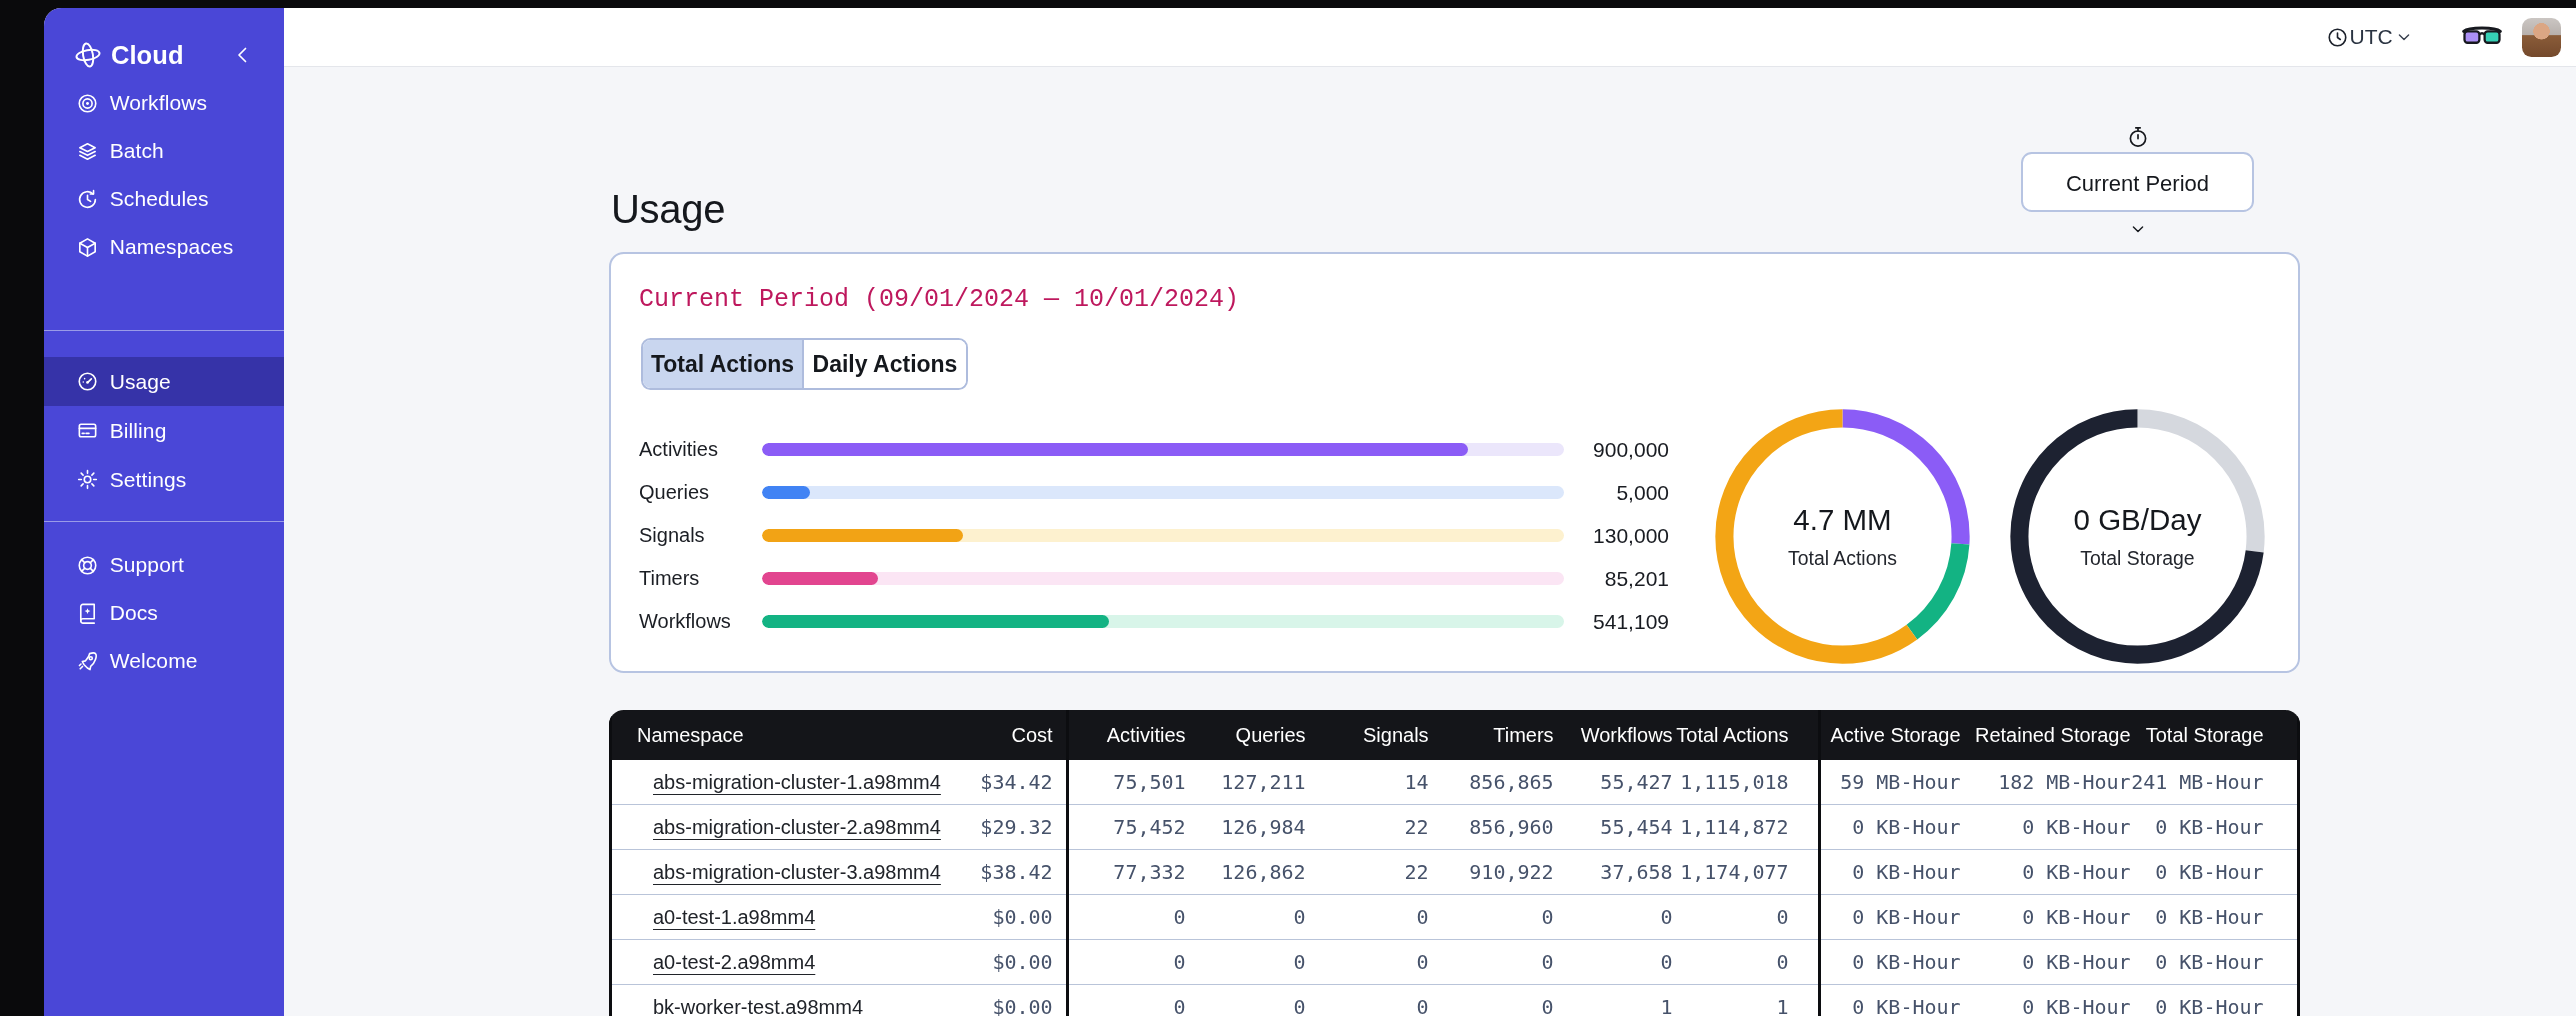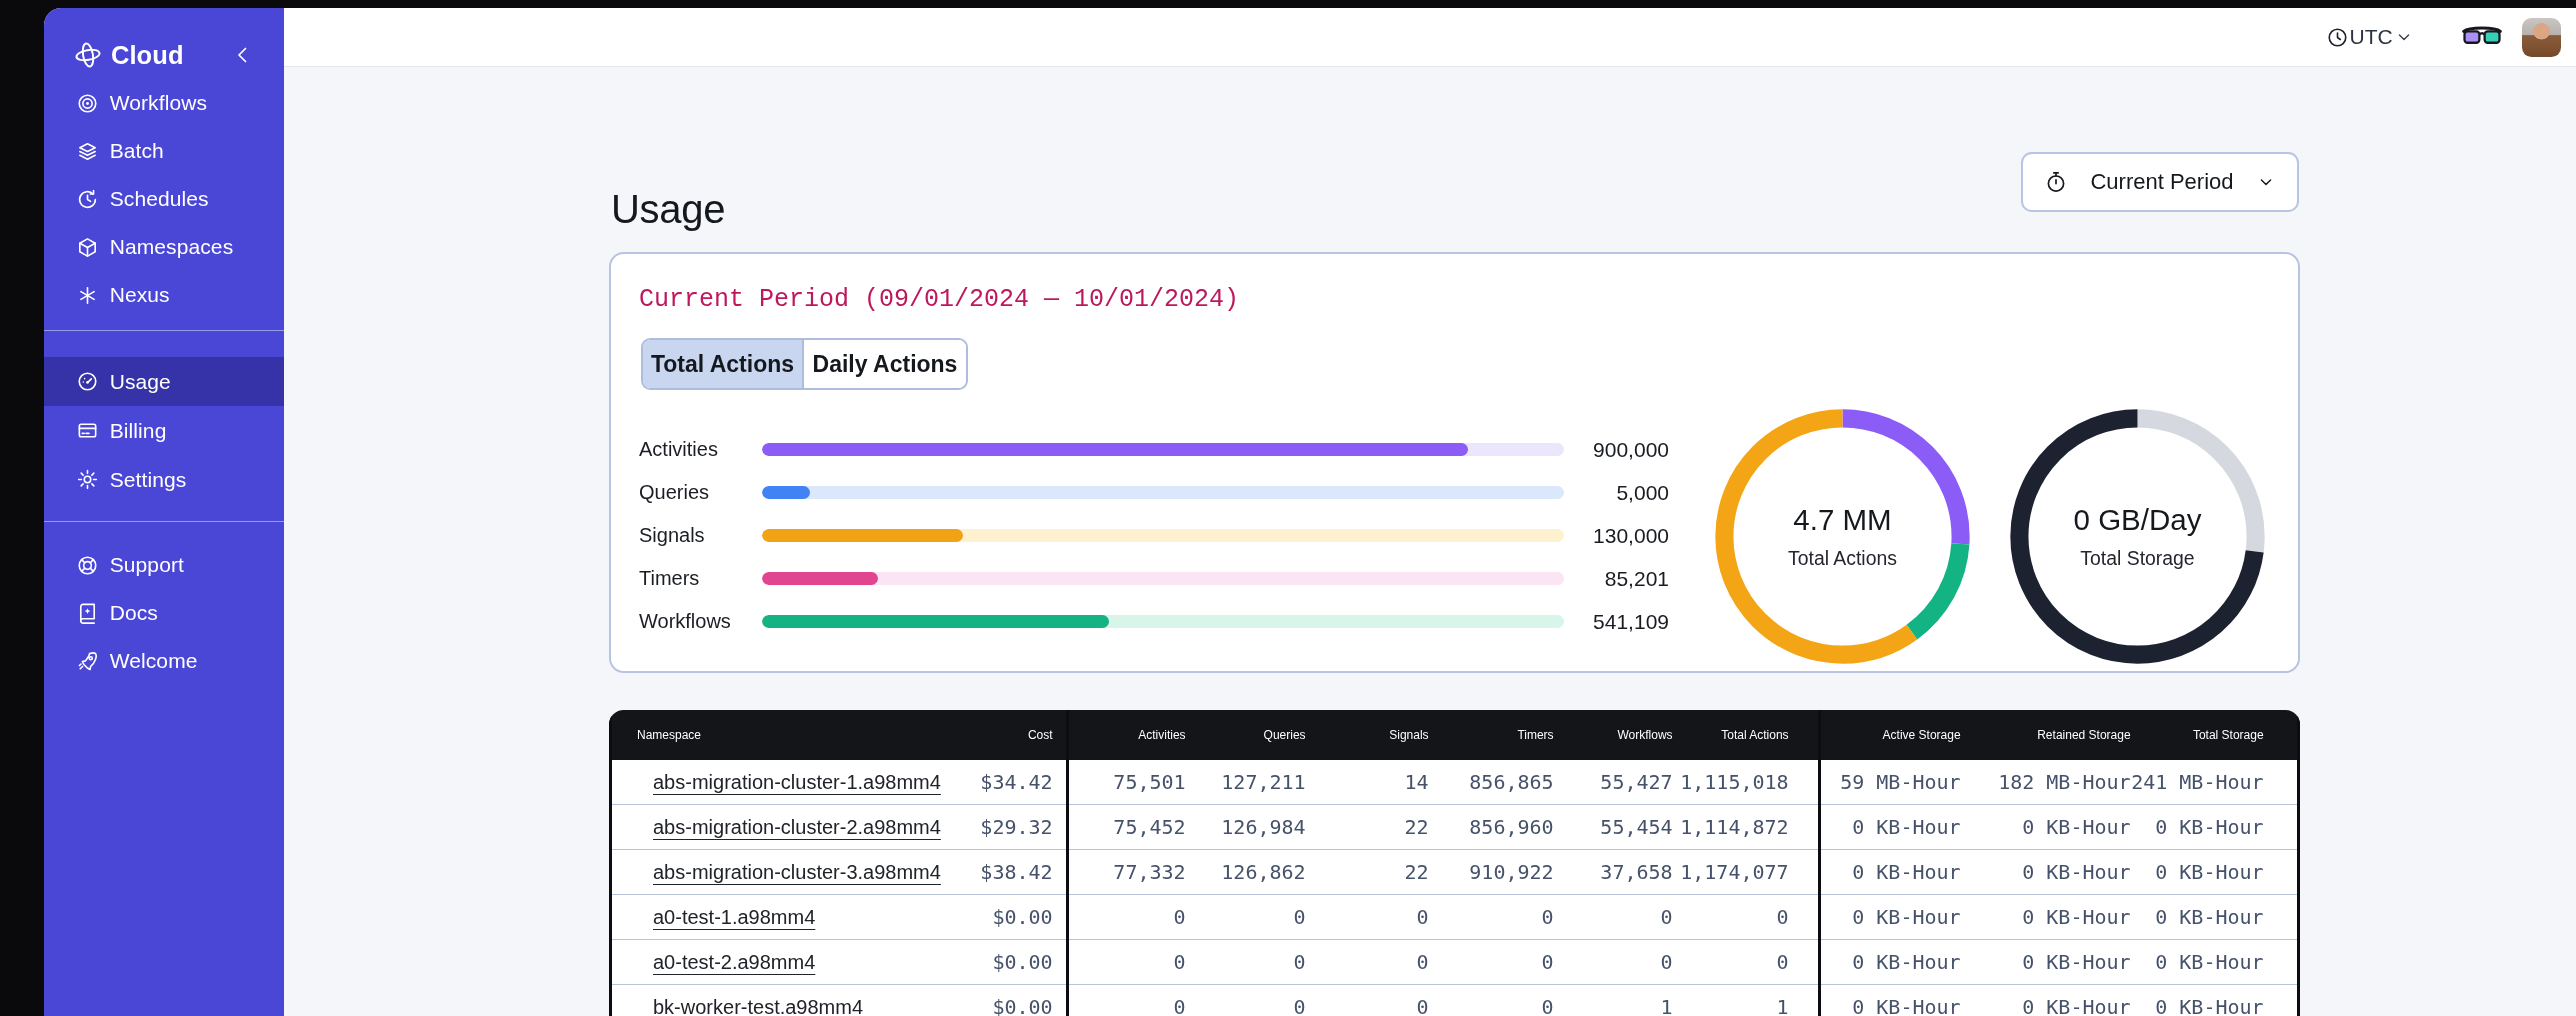--- a/index.html
+++ b/index.html
@@ -38,23 +38,23 @@
   .glasses svg{width:100%;height:100%;}
   .avatar{width:39px;height:39px;border-radius:9.4px;margin-right:14.8px;cursor:pointer;
     background:
       radial-gradient(circle at 50% 34%, #dba684 0 25%, rgba(0,0,0,0) 26%),
       linear-gradient(180deg,#cbc6c3 0%,#b7b0ac 44%,#8a5c39 45%,#74492c 100%);}
   .user-chev{margin-right:21.5px;}
 
   
   .content{position:absolute;left:240px;top:60px;right:0;bottom:0;background:#f5f6f9;}
   .page-title{position:absolute;left:327px;top:92px;font-size:40px;font-weight:500;color:#15181d;letter-spacing:-0.3px;}
-  .period-btn{position:absolute;left:1737px;top:84px;width:278px;height:60px;background:#fff;
+  .period-btn{position:absolute;left:1737px;top:84px;width:233px;height:60px;background:#fff;
     border:2px solid #b7c4e2;border-radius:10.7px;display:flex;align-items:center;justify-content:center;
-    gap:22px;cursor:pointer;box-sizing:border-box;}
+    gap:22px;cursor:pointer;box-sizing:border-box;flex-direction:column;}
   .period-btn .icon-28{width:24px;height:24px;color:#16181d;}
   .period-label{font-size:22px;font-weight:500;color:#15181d;}
   .period-btn .chev{color:#15181d;}
 
   .card{position:absolute;background:#fff;border:2px solid #b7c4e2;border-radius:14.8px;box-sizing:border-box;}
   #usage-card{left:325px;top:184px;width:1691px;height:421px;}
   .card-title{position:absolute;left:28px;top:31px;font-size:25px;font-weight:500;color:#be185d;font-family:Liberation Mono, monospace;}
 
   .seg-control{position:absolute;left:30px;top:84px;height:52px;display:flex;
     border:2px solid #aebcdd;border-radius:9.4px;overflow:hidden;background:#fff;box-sizing:border-box;}
@@ -74,21 +74,21 @@
   .donut-box{position:absolute;width:255px;height:255px;top:155px;}
   #donut-1{left:1104px;} #donut-2{left:1399px;}
   .donut-box svg{position:absolute;inset:0;width:100%;height:100%;}
   .donut-center{position:absolute;inset:0;display:flex;flex-direction:column;align-items:center;justify-content:center;gap:9.4px;text-align:center;}
   .donut-title{font-size:29.5px;font-weight:500;color:#15181d;}
   .donut-sub{font-size:19.4px;color:#23262d;}
 
   
   #table-card{left:325px;top:642px;width:1691px;height:309px;background:#fff;border-radius:14.8px 14.8px 0 0;overflow:hidden;position:absolute;}
   .t-row{display:grid;grid-template-columns:206px 251px 4px 129px 120px 123px 125px 119px 116px 14px 4px 154px 170px 133px 22px;align-items:center;}
-  .t-head{height:50px;background:#141519;color:#fff;font-size:12px;font-weight:500;}
+  .t-head{height:50px;background:#141519;color:#fff;font-size:20px;font-weight:500;}
   .t-body-row{height:44px;background:#fff;}
   .t-body-row + .t-body-row{border-top:1.3px solid #b9c4d9;}
   .hc{white-space:nowrap;}
   .hc-right{display:flex;justify-content:flex-end;padding-right:13.4px;}
   .hc-left{padding-left:28px;}
   .c-ns{padding-left:44px;white-space:nowrap;}
   .ns-link{font-size:20px;color:#202329;text-decoration:underline;text-decoration-thickness:1.3px;text-underline-offset:4.7px;cursor:pointer;}
   .c-num{display:flex;justify-content:flex-end;padding-right:13.4px;font-family:"DejaVu Sans Mono",monospace;
          font-size:20px;color:#46526a;white-space:nowrap;}
   .vsep{position:absolute;top:0;bottom:0;width:3.4px;background:#0c0d10;z-index:5;}
@@ -137,28 +137,20 @@
             </svg></span>
           <span class="nav-label">Schedules</span>
         </div>
         <div class="nav-item">
           <span class="nav-icon"><svg viewBox="0 0 24 24" fill="none" stroke="currentColor" stroke-width="1.7" stroke-linecap="round" stroke-linejoin="round">
               <path d="M12 3l8 4.5v9L12 21l-8-4.5v-9L12 3z"></path>
               <path d="M4 7.5l8 4.5 8-4.5"></path>
               <path d="M12 12v9"></path>
             </svg></span>
           <span class="nav-label">Namespaces</span>
-        </div>
-        <div class="nav-item">
-          <span class="nav-icon"><svg viewBox="0 0 24 24" fill="none" stroke="currentColor" stroke-width="1.7" stroke-linecap="round" stroke-linejoin="round">
-              <path d="M12 4v16"></path>
-              <path d="M5.1 8l13.8 8"></path>
-              <path d="M18.9 8L5.1 16"></path>
-            </svg></span>
-          <span class="nav-label">Nexus</span>
         </div>
       </div>
     <div class="side-divider" id="divider-1"></div>
     <div class="nav-group" id="nav-group-1">
         <div class="nav-item active">
           <span class="nav-icon"><svg viewBox="0 0 24 24" fill="none" stroke="currentColor" stroke-width="1.7" stroke-linecap="round" stroke-linejoin="round">
               <circle cx="12" cy="12" r="8.6"></circle>
               <path d="M12.6 12.6l3.4-3.4"></path>
               <circle cx="12" cy="13" r="1.4" fill="currentColor" stroke="none"></circle>
               <circle cx="7.6" cy="12.6" r="0.8" fill="currentColor" stroke="none"></circle>

